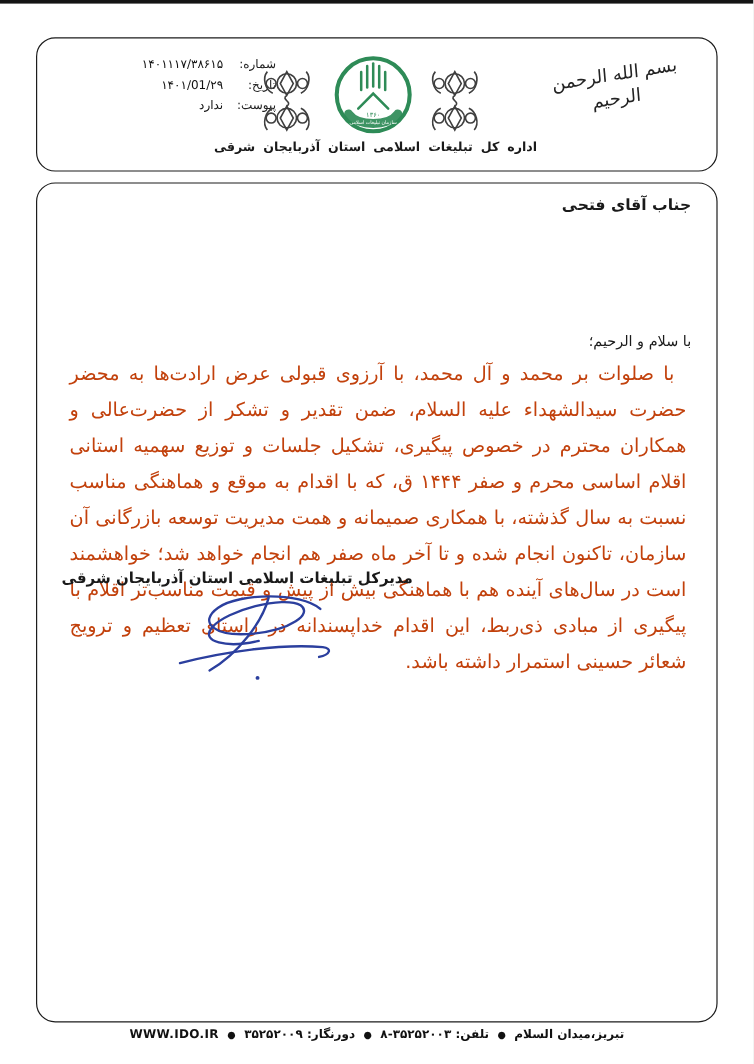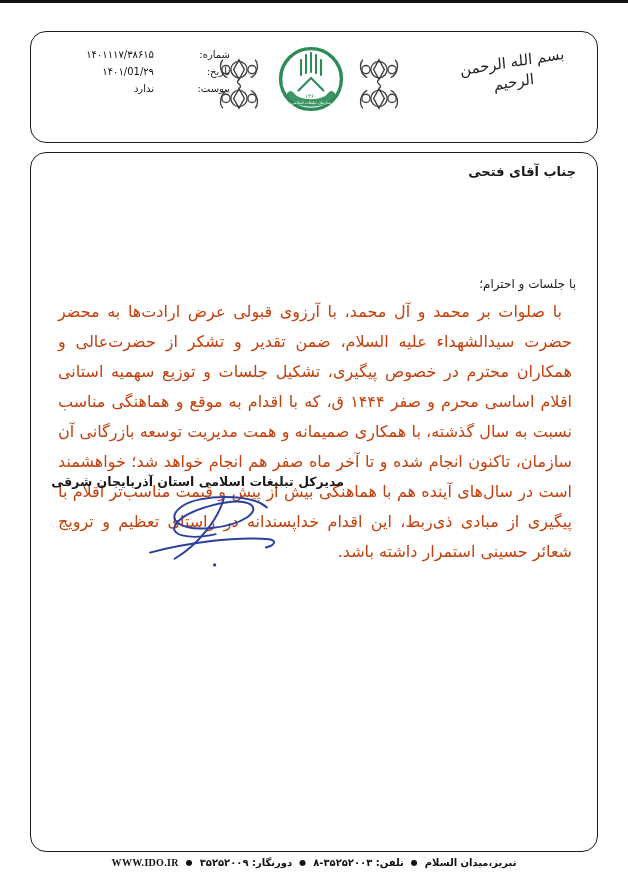--- a/index.html
+++ b/index.html
@@ -16,21 +16,21 @@
   .letterhead-box{
     position:absolute;left:30px;top:31px;width:566px;height:110px;
     border:1.6px solid #1c1c1c;border-radius:16px;background:#fff;
   }
   .body-box{
     position:absolute;left:30px;top:152px;width:566px;height:698px;
     border:1.6px solid #1c1c1c;border-radius:16px;background:#fff;
   }
   .fields{position:absolute;left:88px;top:49px;width:142px;font-size:10px;}
   .frow{display:flex;direction:rtl;gap:6px;margin-bottom:6px;white-space:nowrap;}
-  .flabel{min-width:38px;color:#222;margin-left:32px;}
+  .flabel{min-width:38px;color:#222;}
   .fvalue{color:#111;}
   .ornament{position:absolute;top:57px;width:46px;height:54px;}
   .ornament.right{left:216px;}
   .ornament.left{left:356px;}
   .logo{position:absolute;left:277px;top:45px;width:68px;height:68px;}
   .org-name{
     position:absolute;left:30px;top:117px;width:566px;
     text-align:center;font-size:10.5px;font-weight:bold;direction:rtl;
     word-spacing:3px;
   }
@@ -52,21 +52,21 @@
   .signer-name{font-size:12.5px;font-weight:bold;line-height:22px;}
   .signer-title{font-size:12.5px;font-weight:bold;line-height:22px;white-space:nowrap;}
   .signature-svg{position:absolute;left:135px;top:489px;width:150px;height:80px;z-index:3;}
   .footer{
     position:absolute;left:0;top:857px;width:628px;
     display:flex;direction:rtl;justify-content:center;align-items:center;gap:7px;
     font-size:10px;font-weight:bold;color:#111;
   }
   .footer .dot{font-size:8px;line-height:10px;}
   .footer .seg{white-space:nowrap;direction:rtl;}
-  .footer .site{direction:ltr;letter-spacing:.3px;font-family:Liberation Serif, serif;}
+  .footer .site{direction:ltr;letter-spacing:.3px;}
   svg{display:block;}
 </style>
 </head>
 <body>
 
 <div class="page">
 
   <div class="top-bar"></div>
 
   <div class="letterhead-box"></div>
@@ -120,25 +120,26 @@
       <path d="M44,30 V15"></path>
       <path d="M21.5,45.5 L34,33 L46.5,45.5"></path>
     </g>
     <text x="34" y="52.5" font-size="5.5" text-anchor="middle" fill="#2e8b57">۱۳۶۰</text>
     <path d="M13.5,50 C21,60.5 47,60.5 54.5,50" stroke="#2e8b57" stroke-width="7.5" fill="none" stroke-linecap="round" opacity="0.92"></path>
     <text x="34" y="58.6" font-size="4" text-anchor="middle" fill="#ffffff" direction="rtl">سازمان تبلیغات اسلامی</text>
   </svg>
 
   <div class="bismillah">بسم الله الرحمن الرحیم</div>
 
+  <div class="org-name">اداره کل تبلیغات اسلامی استان آذربایجان شرقی</div>
 
   <div class="body-box"></div>
 
   <div class="recipient-name">جناب آقای فتحی</div>
-  <div class="salutation">با جلسات و احترام؛</div>
+  <div class="salutation">با سلام و الرحیم؛</div>
   <div class="paragraph">با صلوات بر محمد و آل محمد، با آرزوی قبولی عرض ارادت‌ها به محضر حضرت سیدالشهداء علیه السلام، ضمن تقدیر و تشکر از حضرت‌عالی و همکاران محترم در خصوص پیگیری، تشکیل جلسات و توزیع سهمیه استانی اقلام اساسی محرم و صفر ۱۴۴۴ ق، که با اقدام به موقع و هماهنگی مناسب نسبت به سال گذشته، با همکاری صمیمانه و همت مدیریت توسعه بازرگانی آن سازمان، تاکنون انجام شده و تا آخر ماه صفر هم انجام خواهد شد؛ خواهشمند است در سال‌های آینده هم با هماهنگی بیش از پیش و قیمت مناسب‌تر اقلام با پیگیری از مبادی ذی‌ربط، این اقدام خداپسندانه در راستای تعظیم و ترویج شعائر حسینی استمرار داشته باشد.</div>
 
   <div class="signer">
     <div class="signer-title">مدیرکل تبلیغات اسلامی استان آذربایجان شرقی</div>
   </div>
 
   <svg class="signature-svg" viewBox="0 0 145 78">
     <g stroke="#2b3f9e" stroke-width="1.9" fill="none" stroke-linecap="round">
       <path d="M128,18 C112,4 62,5 45,17 C28,29 42,41 74,38 C104,35 122,22 112,15 C98,7 52,19 40,33 C30,45 52,50 78,44"></path>
       <path d="M86,9 C81,28 62,54 38,68"></path>

